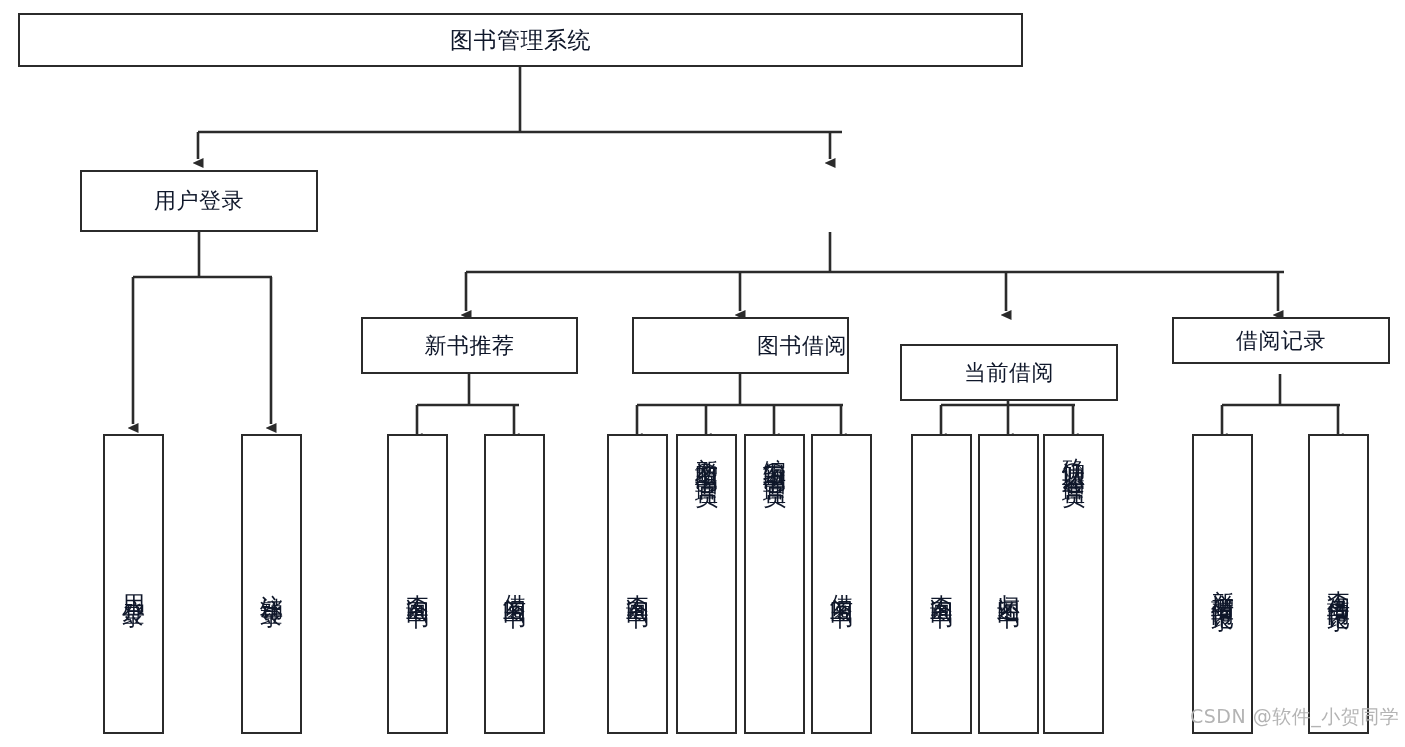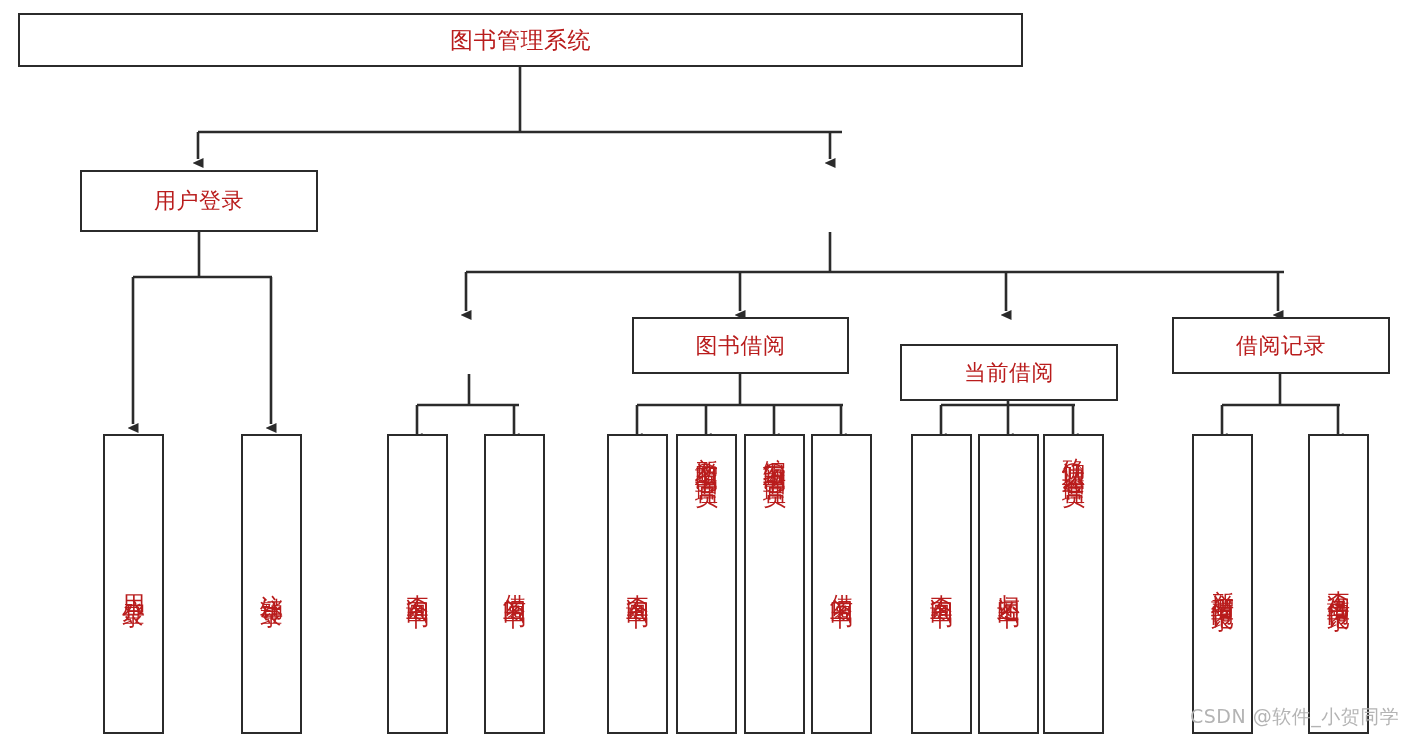--- a/index.html
+++ b/index.html
@@ -27,21 +27,21 @@
     pointer-events: none;
   }
   .node {
     position: absolute;
     box-sizing: border-box;
     border: 2.2px solid #2b2b2b;
     background: #ffffff;
     display: flex;
     align-items: center;
     justify-content: center;
-    color: #b91c1c;
+    color: #0f172a;
     line-height: 1.0;
   }
   .node .node-label {
     display: block;
     text-align: center;
     white-space: pre;
   }
   
   .node.horiz .node-label {
     font-size: 22px;
@@ -131,27 +131,30 @@
   </svg>
 
   <div class="node horiz root" style="left:18px; top:13px; width:1005px; height:54px;">
     <span class="node-label">图书管理系统</span>
   </div>
 
   <div class="node horiz" style="left:80px; top:170px; width:238px; height:62px;">
     <span class="node-label">用户登录</span>
   </div>
 
-  <div class="node horiz" style="left:632px; top:317px; width:217px; height:57px;">
+  <div class="node horiz" style="left:361px; top:317px; width:217px; height:57px;">
+    <span class="node-label">新书推荐</span>
+  </div>
+  <div class="node horiz" style="left:632px; top:317px; width:217px; height:57px;justify-content:flex-end;">
     <span class="node-label">图书借阅</span>
   </div>
   <div class="node horiz" style="left:900px; top:317px; width:218px; height:57px;margin-top:27px;">
     <span class="node-label">当前借阅</span>
   </div>
-  <div class="node horiz" style="left:1172px; top:317px; width:218px; height:57px;justify-content:center;">
+  <div class="node horiz" style="left:1172px; top:317px; width:218px; height:47px;justify-content:center;">
     <span class="node-label">借阅记录</span>
   </div>
 
   <div class="node vert" style="left:103px; top:434px; width:61px; height:300px;">
     <span class="node-label">用户登录</span>
   </div>
   <div class="node vert" style="left:241px; top:434px; width:61px; height:300px;">
     <span class="node-label">注销登录</span>
   </div>
 

